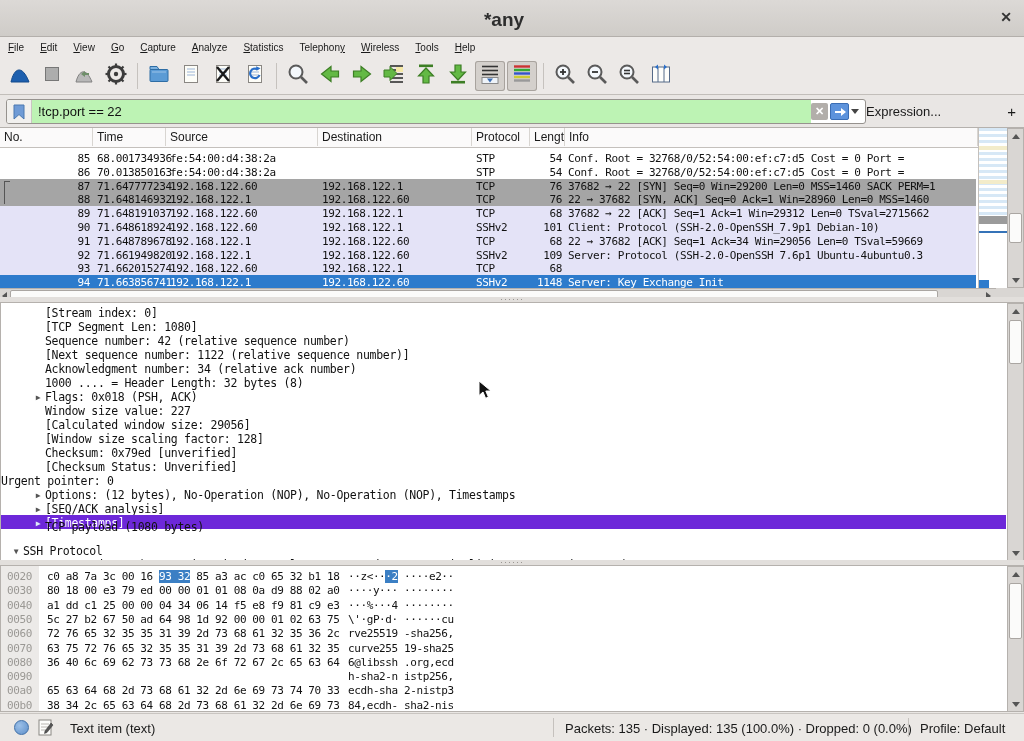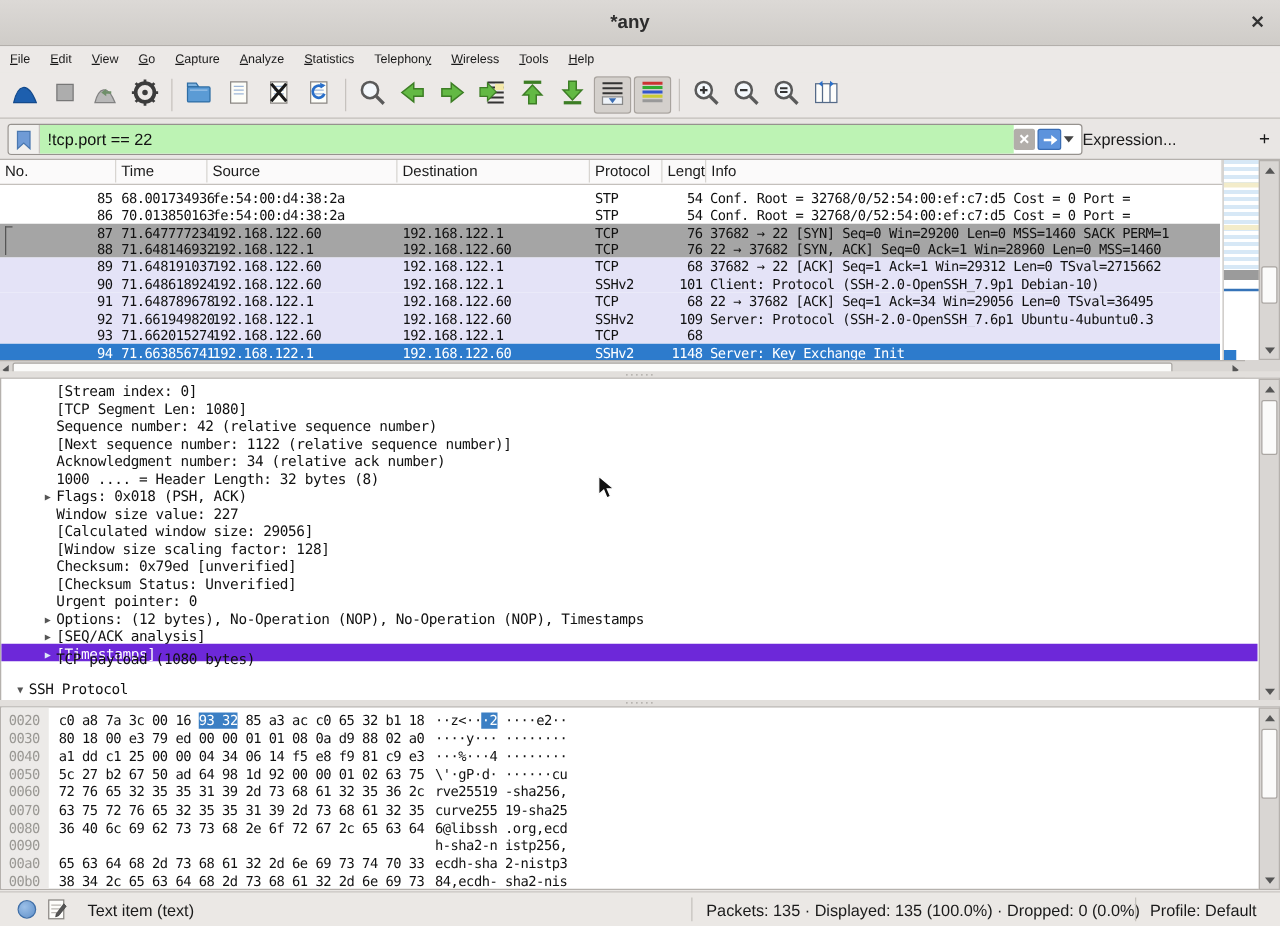--- a/index.html
+++ b/index.html
@@ -3,21 +3,21 @@
 <meta charset="utf-8">
 <style>
   html,body{margin:0;padding:0;}
   body{font-family:"Liberation Sans",sans-serif;background:#e9e6e3;}
   #app{position:relative;width:1024px;height:741px;overflow:hidden;background:#e9e6e3;}
 
   
   .titlebar{position:absolute;left:0;top:0;width:1024px;height:36px;
     background:linear-gradient(#dcd9d6,#cfccc8);border-bottom:1px solid #b3afab;}
   .titlebar .title{position:absolute;left:0;right:16px;top:9px;text-align:center;
-    font-size:15px;font-weight:bold;color:#2d2d2d;}
+    font-size:19px;font-weight:bold;color:#2d2d2d;}
   .titlebar .close{position:absolute;right:12px;top:9px;font-size:14px;font-weight:bold;color:#333;cursor:default;}
 
   
   .menubar{position:absolute;left:0;top:37px;width:1024px;height:21px;background:#ece9e7;}
   .menu-item{display:inline-block;padding:2px 8px 0 8px;font-size:10px;color:#1a1a1a;}
   .menu-item .u{text-decoration:underline;}
 
   
   .toolbar{position:absolute;left:0;top:58px;width:1024px;height:37px;background:#ece9e7;
     border-bottom:1px solid #c2beba;display:flex;align-items:center;padding-left:4px;box-sizing:border-box;}
@@ -403,21 +403,21 @@
           <span class="c-len">101</span>
           <span class="c-info">Client: Protocol (SSH-2.0-OpenSSH_7.9p1 Debian-10)</span>
         </div>
         <div class="prow style-lavender" style="top: 86.8px;">
           <span class="c-no">91</span>
           <span class="c-time">71.648789678</span>
           <span class="c-src">192.168.122.1</span>
           <span class="c-dst">192.168.122.60</span>
           <span class="c-proto">TCP</span>
           <span class="c-len">68</span>
-          <span class="c-info">22 → 37682 [ACK] Seq=1 Ack=34 Win=29056 Len=0 TSval=36495</span>
+          <span class="c-info">22 → 37682 [ACK] Seq=1 Ack=34 Win=29056 Len=0 TSval=59669</span>
         </div>
         <div class="prow style-lavender" style="top: 100.6px;">
           <span class="c-no">92</span>
           <span class="c-time">71.661949820</span>
           <span class="c-src">192.168.122.1</span>
           <span class="c-dst">192.168.122.60</span>
           <span class="c-proto">SSHv2</span>
           <span class="c-len">109</span>
           <span class="c-info">Server: Protocol (SSH-2.0-OpenSSH_7.6p1 Ubuntu-4ubuntu0.3</span>
         </div>
@@ -475,21 +475,21 @@
       <div class="dline" style="top: 30px; padding-left: 44px;"><span>Sequence number: 42    (relative sequence number)</span></div>
       <div class="dline" style="top: 44px; padding-left: 44px;"><span>[Next sequence number: 1122    (relative sequence number)]</span></div>
       <div class="dline" style="top: 58px; padding-left: 44px;"><span>Acknowledgment number: 34    (relative ack number)</span></div>
       <div class="dline" style="top: 72px; padding-left: 44px;"><span>1000 .... = Header Length: 32 bytes (8)</span></div>
       <div class="dline" style="top: 86px; padding-left: 30px;"><span class="arrow">▶</span><span>Flags: 0x018 (PSH, ACK)</span></div>
       <div class="dline" style="top: 100px; padding-left: 44px;"><span>Window size value: 227</span></div>
       <div class="dline" style="top: 114px; padding-left: 44px;"><span>[Calculated window size: 29056]</span></div>
       <div class="dline" style="top: 128px; padding-left: 44px;"><span>[Window size scaling factor: 128]</span></div>
       <div class="dline" style="top: 142px; padding-left: 44px;"><span>Checksum: 0x79ed [unverified]</span></div>
       <div class="dline" style="top: 156px; padding-left: 44px;"><span>[Checksum Status: Unverified]</span></div>
-      <div class="dline" style="top: 170px; padding-left: 44px;"><span>Urgent pointer: 0</span></div>
+      <div class="dline" style="top: 170px; "><span>Urgent pointer: 0</span></div>
       <div class="dline" style="top: 184px; padding-left: 30px;"><span class="arrow">▶</span><span>Options: (12 bytes), No-Operation (NOP), No-Operation (NOP), Timestamps</span></div>
       <div class="dline" style="top: 198px; padding-left: 30px;"><span class="arrow">▶</span><span>[SEQ/ACK analysis]</span></div>
       <div class="dline selected" style="top: 212px; padding-left: 30px;"><span class="arrow">▶</span><span>[Timestamps]</span></div>
       <div class="dline" style="top: 216px; padding-left: 44px;"><span>TCP payload (1080 bytes)</span></div>
       <div class="dline" style="top: 240px; padding-left: 8px;"><span class="arrow">▼</span><span>SSH Protocol</span></div>
       <div class="dline" style="top: 254px; padding-left: 30px;"><span class="arrow">▶</span><span>SSH Version 2 (encryption:chacha20-poly1305@openssh.com mac:&lt;implicit&gt; compression:none)</span></div>
     </div>
 
   <div class="vscroll" style="left:1007px;top:303px;height:258px;">
     <div class="vs-arrow vs-up" style="top:0;"></div>

